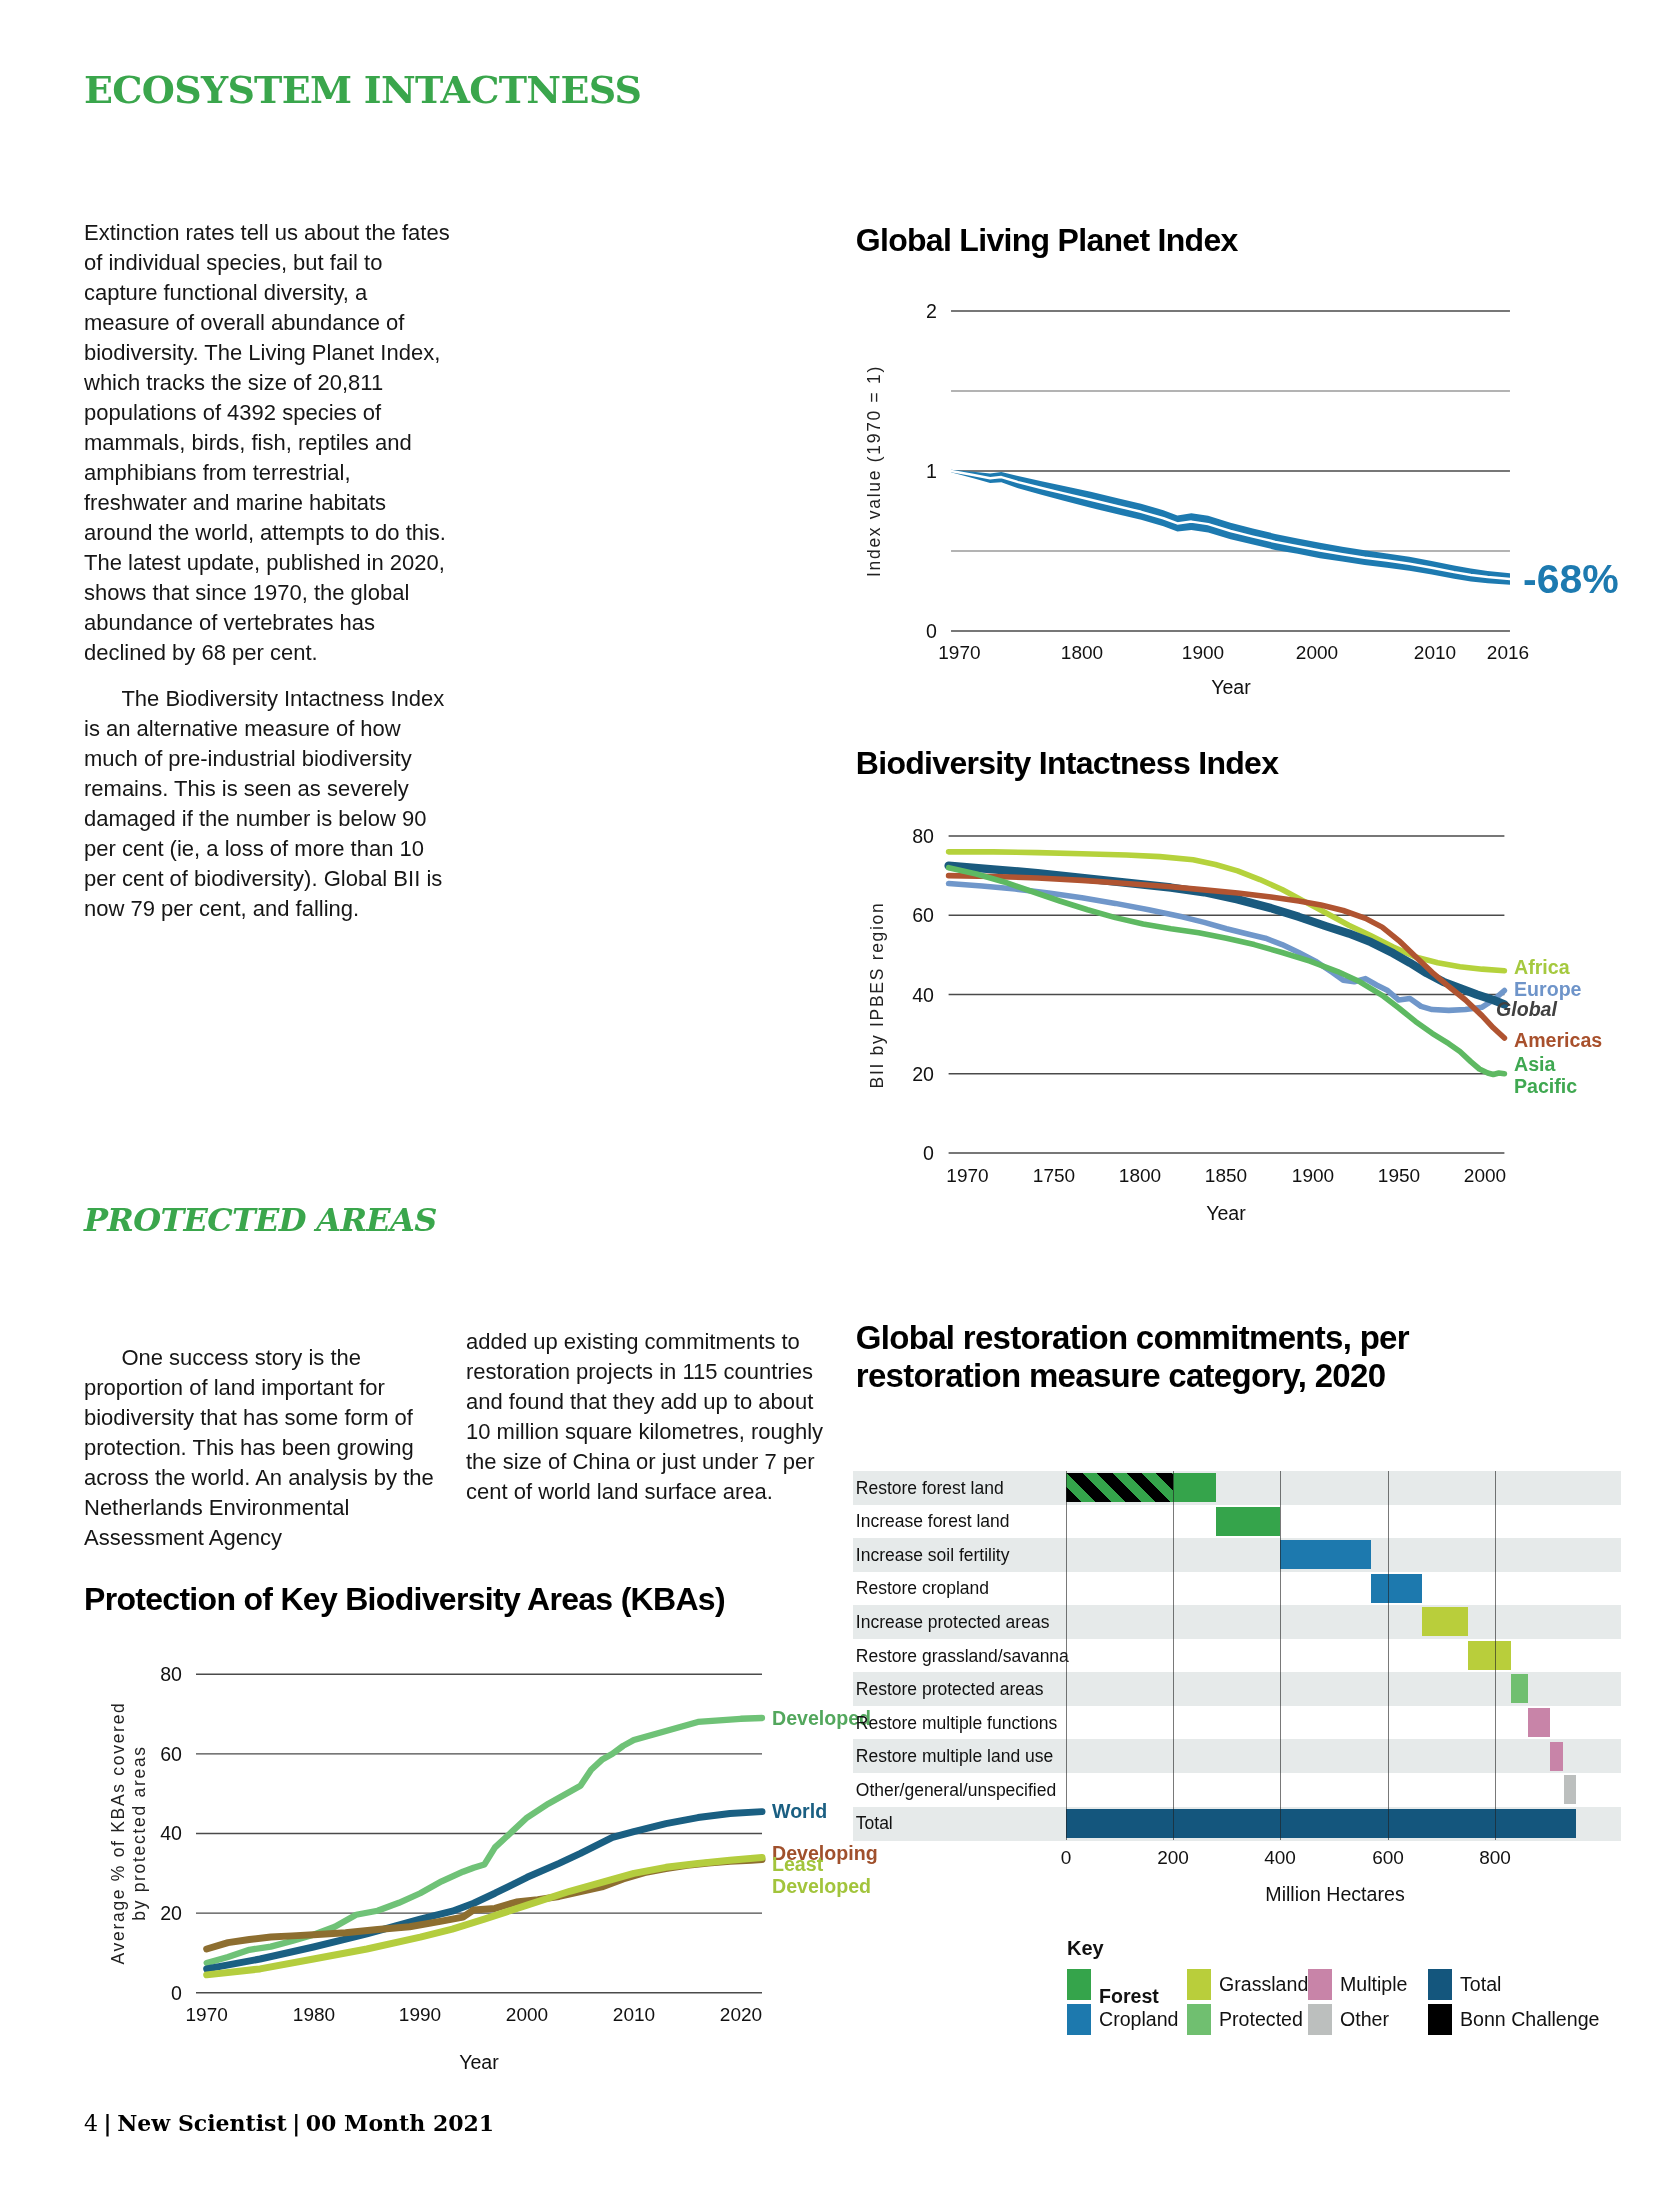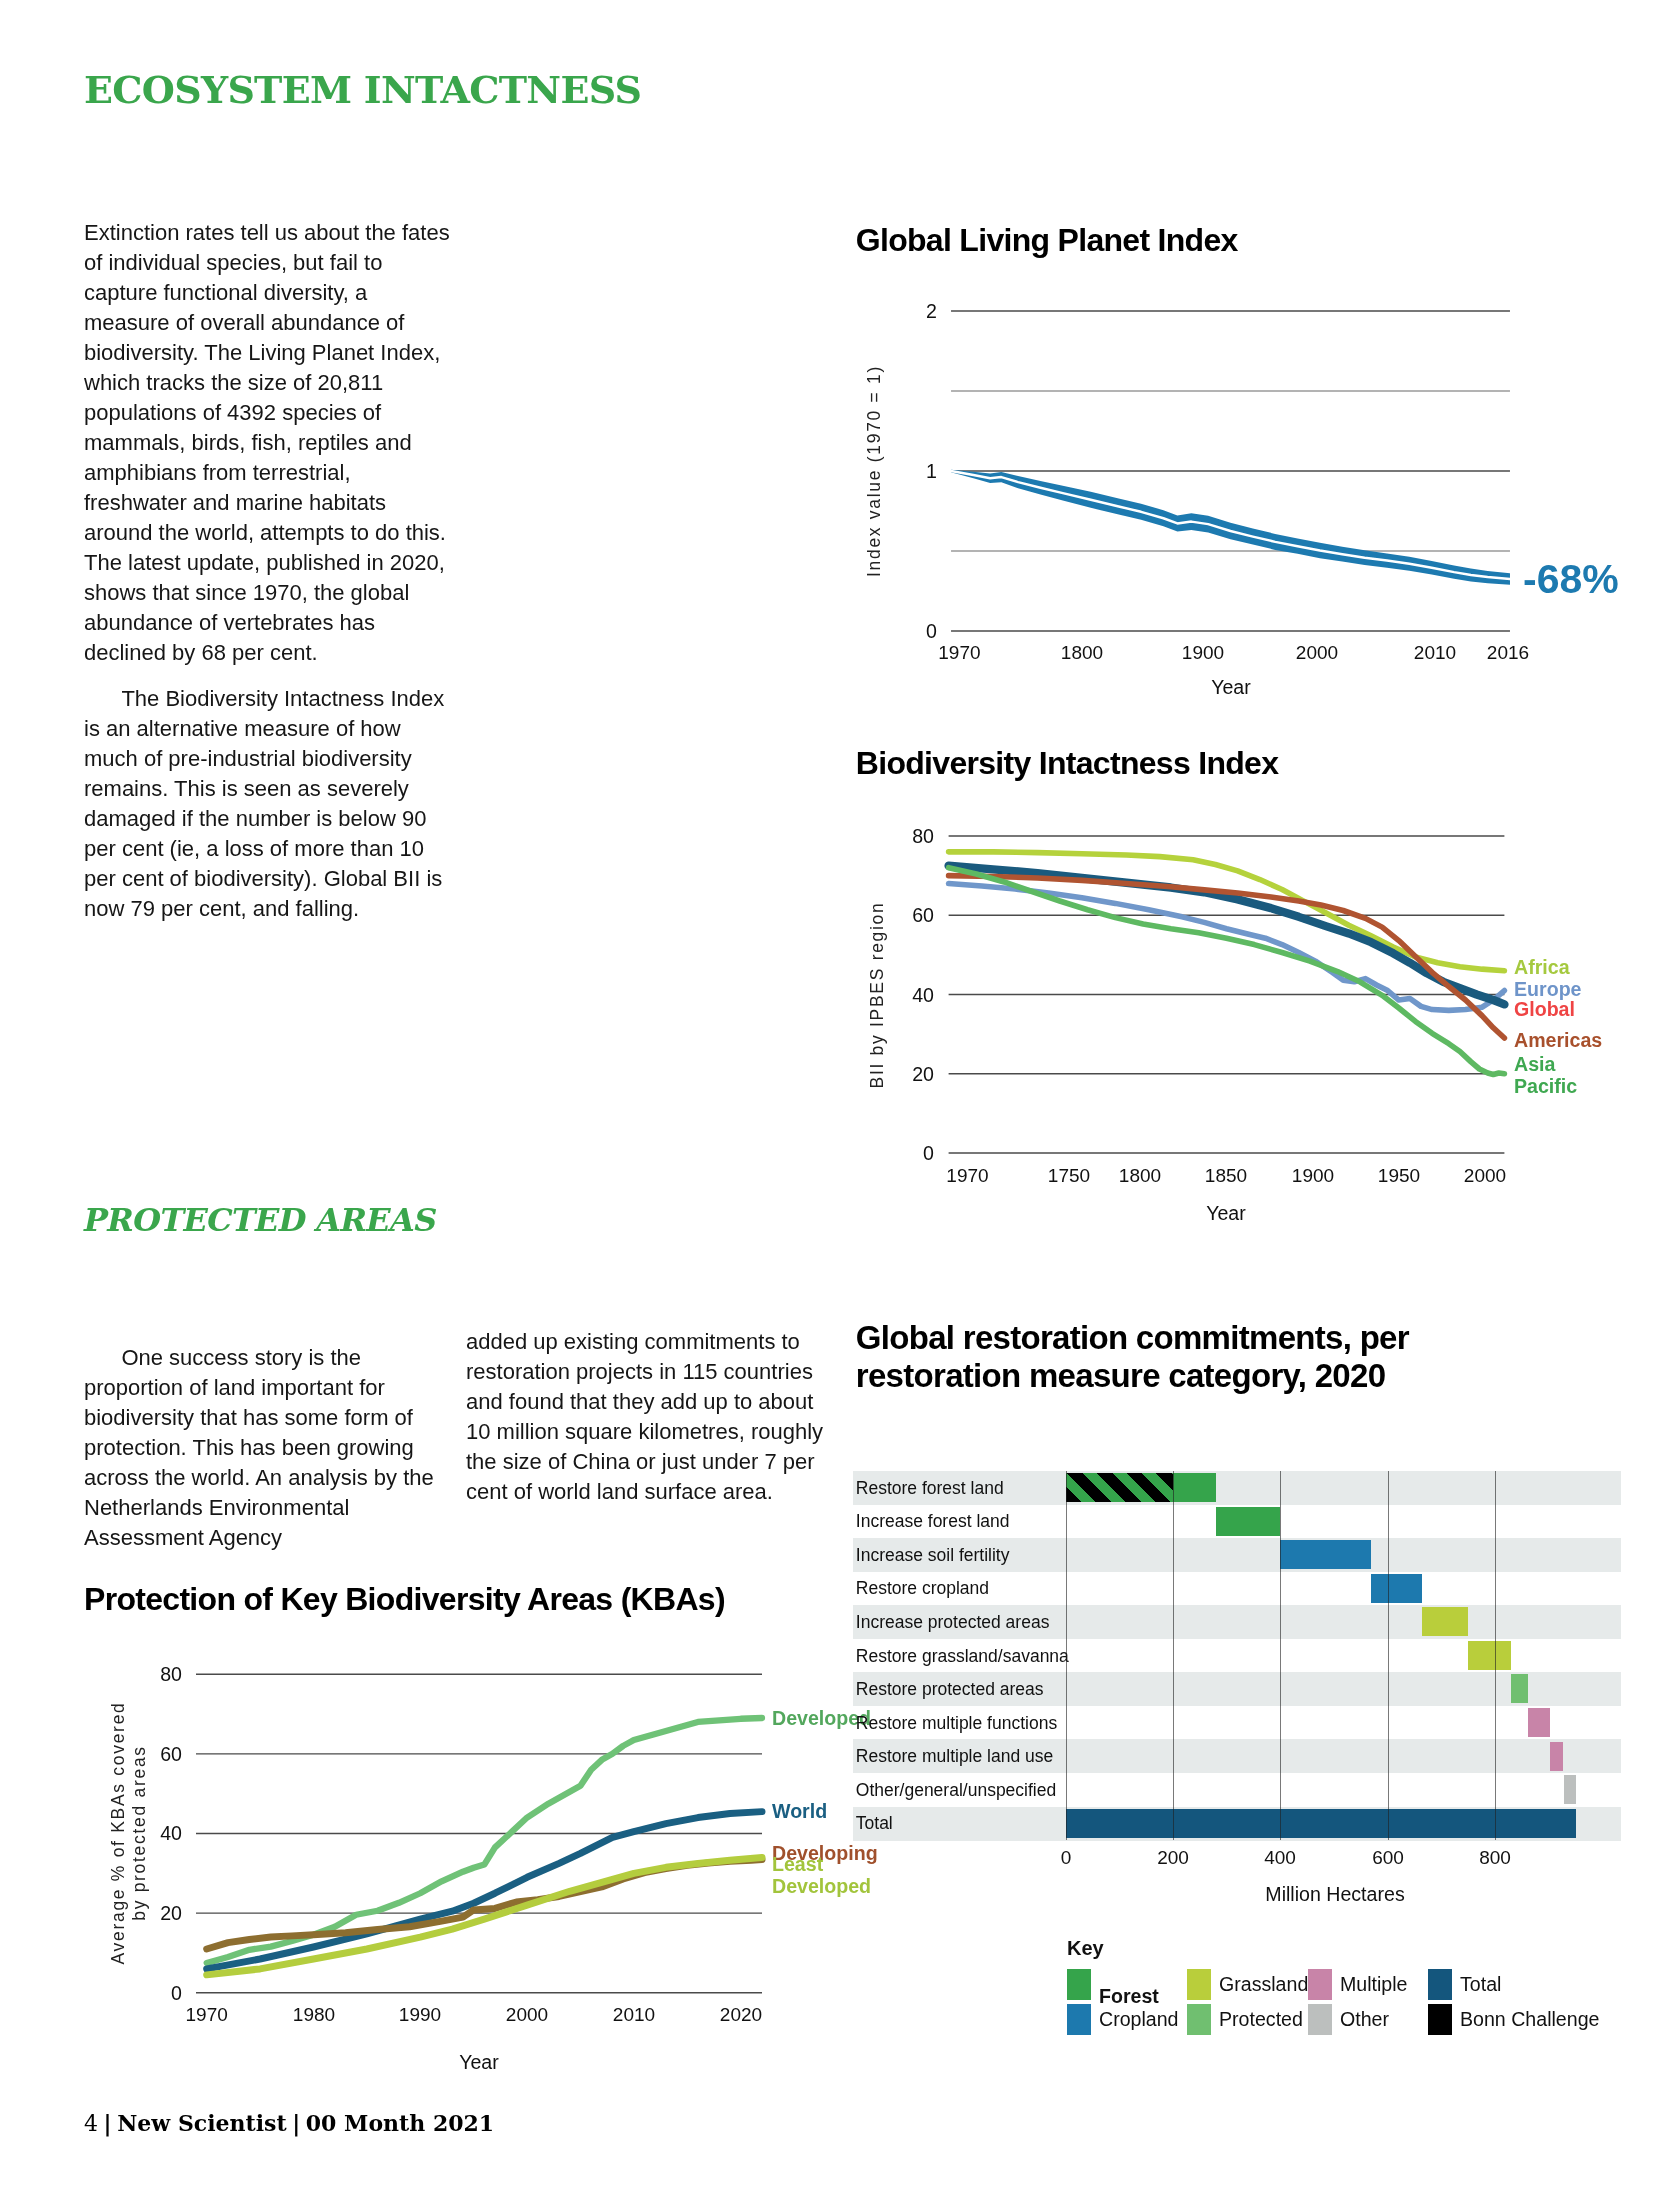--- a/index.html
+++ b/index.html
@@ -99,25 +99,25 @@
           <polyline points="0.0,56.8 63.7,57.9 127.4,60.2 191.0,63.6 254.7,68.1 318.4,72.6 366.2,77.2 413.9,81.7 461.7,87.4 501.5,93.1 533.3,98.7 565.2,106.7 597.0,118.0 620.9,130.5 644.8,149.8 668.6,172.5 692.5,195.2 716.4,215.6 740.3,234.9 764.2,257.6 780.1,274.7 796.0,289.4" fill="none" stroke="#b05431" stroke-width="8" stroke-linecap="round" stroke-linejoin="round"></polyline>
           <polyline points="0.0,45.4 39.8,54.5 79.6,65.8 119.4,79.5 159.2,93.1 199.0,105.6 238.8,116.9 278.6,126.0 318.4,132.8 358.2,138.5 398.0,146.4 437.8,155.5 477.6,166.8 517.4,179.3 557.2,194.1 589.0,208.8 620.9,228.1 644.8,246.3 668.6,265.6 692.5,282.6 716.4,297.4 732.3,308.7 748.2,323.5 760.2,333.7 772.1,339.4 780.1,341.6 788.0,339.4 796.0,340.5" fill="none" stroke="#5eb962" stroke-width="8" stroke-linecap="round" stroke-linejoin="round"></polyline>
         </svg>
         <div class="ytick" style="left: -63px; top: 0px;">80</div>
         <div class="ytick" style="left: -63px; top: 79px;">60</div>
         <div class="ytick" style="left: -63px; top: 159px;">40</div>
         <div class="ytick" style="left: -63px; top: 238px;">20</div>
         <div class="ytick" style="left: -63px; top: 317px;">0</div>
         <div class="serieslab" style="left: 566px; top: 131px; color: rgb(165, 201, 63);">Africa</div>
         <div class="serieslab" style="left: 566px; top: 153px; color: rgb(110, 148, 201);">Europe</div>
-        <div class="serieslab" style="left: 566px; top: 173px; color: #ef4444;">Global</div>
+        <div class="serieslab" style="left: 548px; top: 173px; color: #404040; font-style: italic;">Global</div>
         <div class="serieslab" style="left: 566px; top: 204px; color: rgb(168, 80, 44);">Americas</div>
         <div class="serieslab" style="left: 566px; top: 239px; color: rgb(63, 168, 81);">Asia Pacific</div>
         <div class="xtick" style="left: 19.5px; top: 329px;">1970</div>
-        <div class="xtick" style="left: 106px; top: 329px; margin-left: 15px;">1750</div>
+        <div class="xtick" style="left: 106px; top: 329px;">1750</div>
         <div class="xtick" style="left: 192px; top: 329px;">1800</div>
         <div class="xtick" style="left: 278px; top: 329px;">1850</div>
         <div class="xtick" style="left: 365px; top: 329px;">1900</div>
         <div class="xtick" style="left: 451px; top: 329px;">1950</div>
         <div class="xtick" style="left: 537px; top: 329px;">2000</div>
       </div>
     <div class="xlab" style="left:373px;top:464px;">Year</div>
   </section>
 
   <h1 id="sec2" class="sec-head">PROTECTED AREAS</h1>

